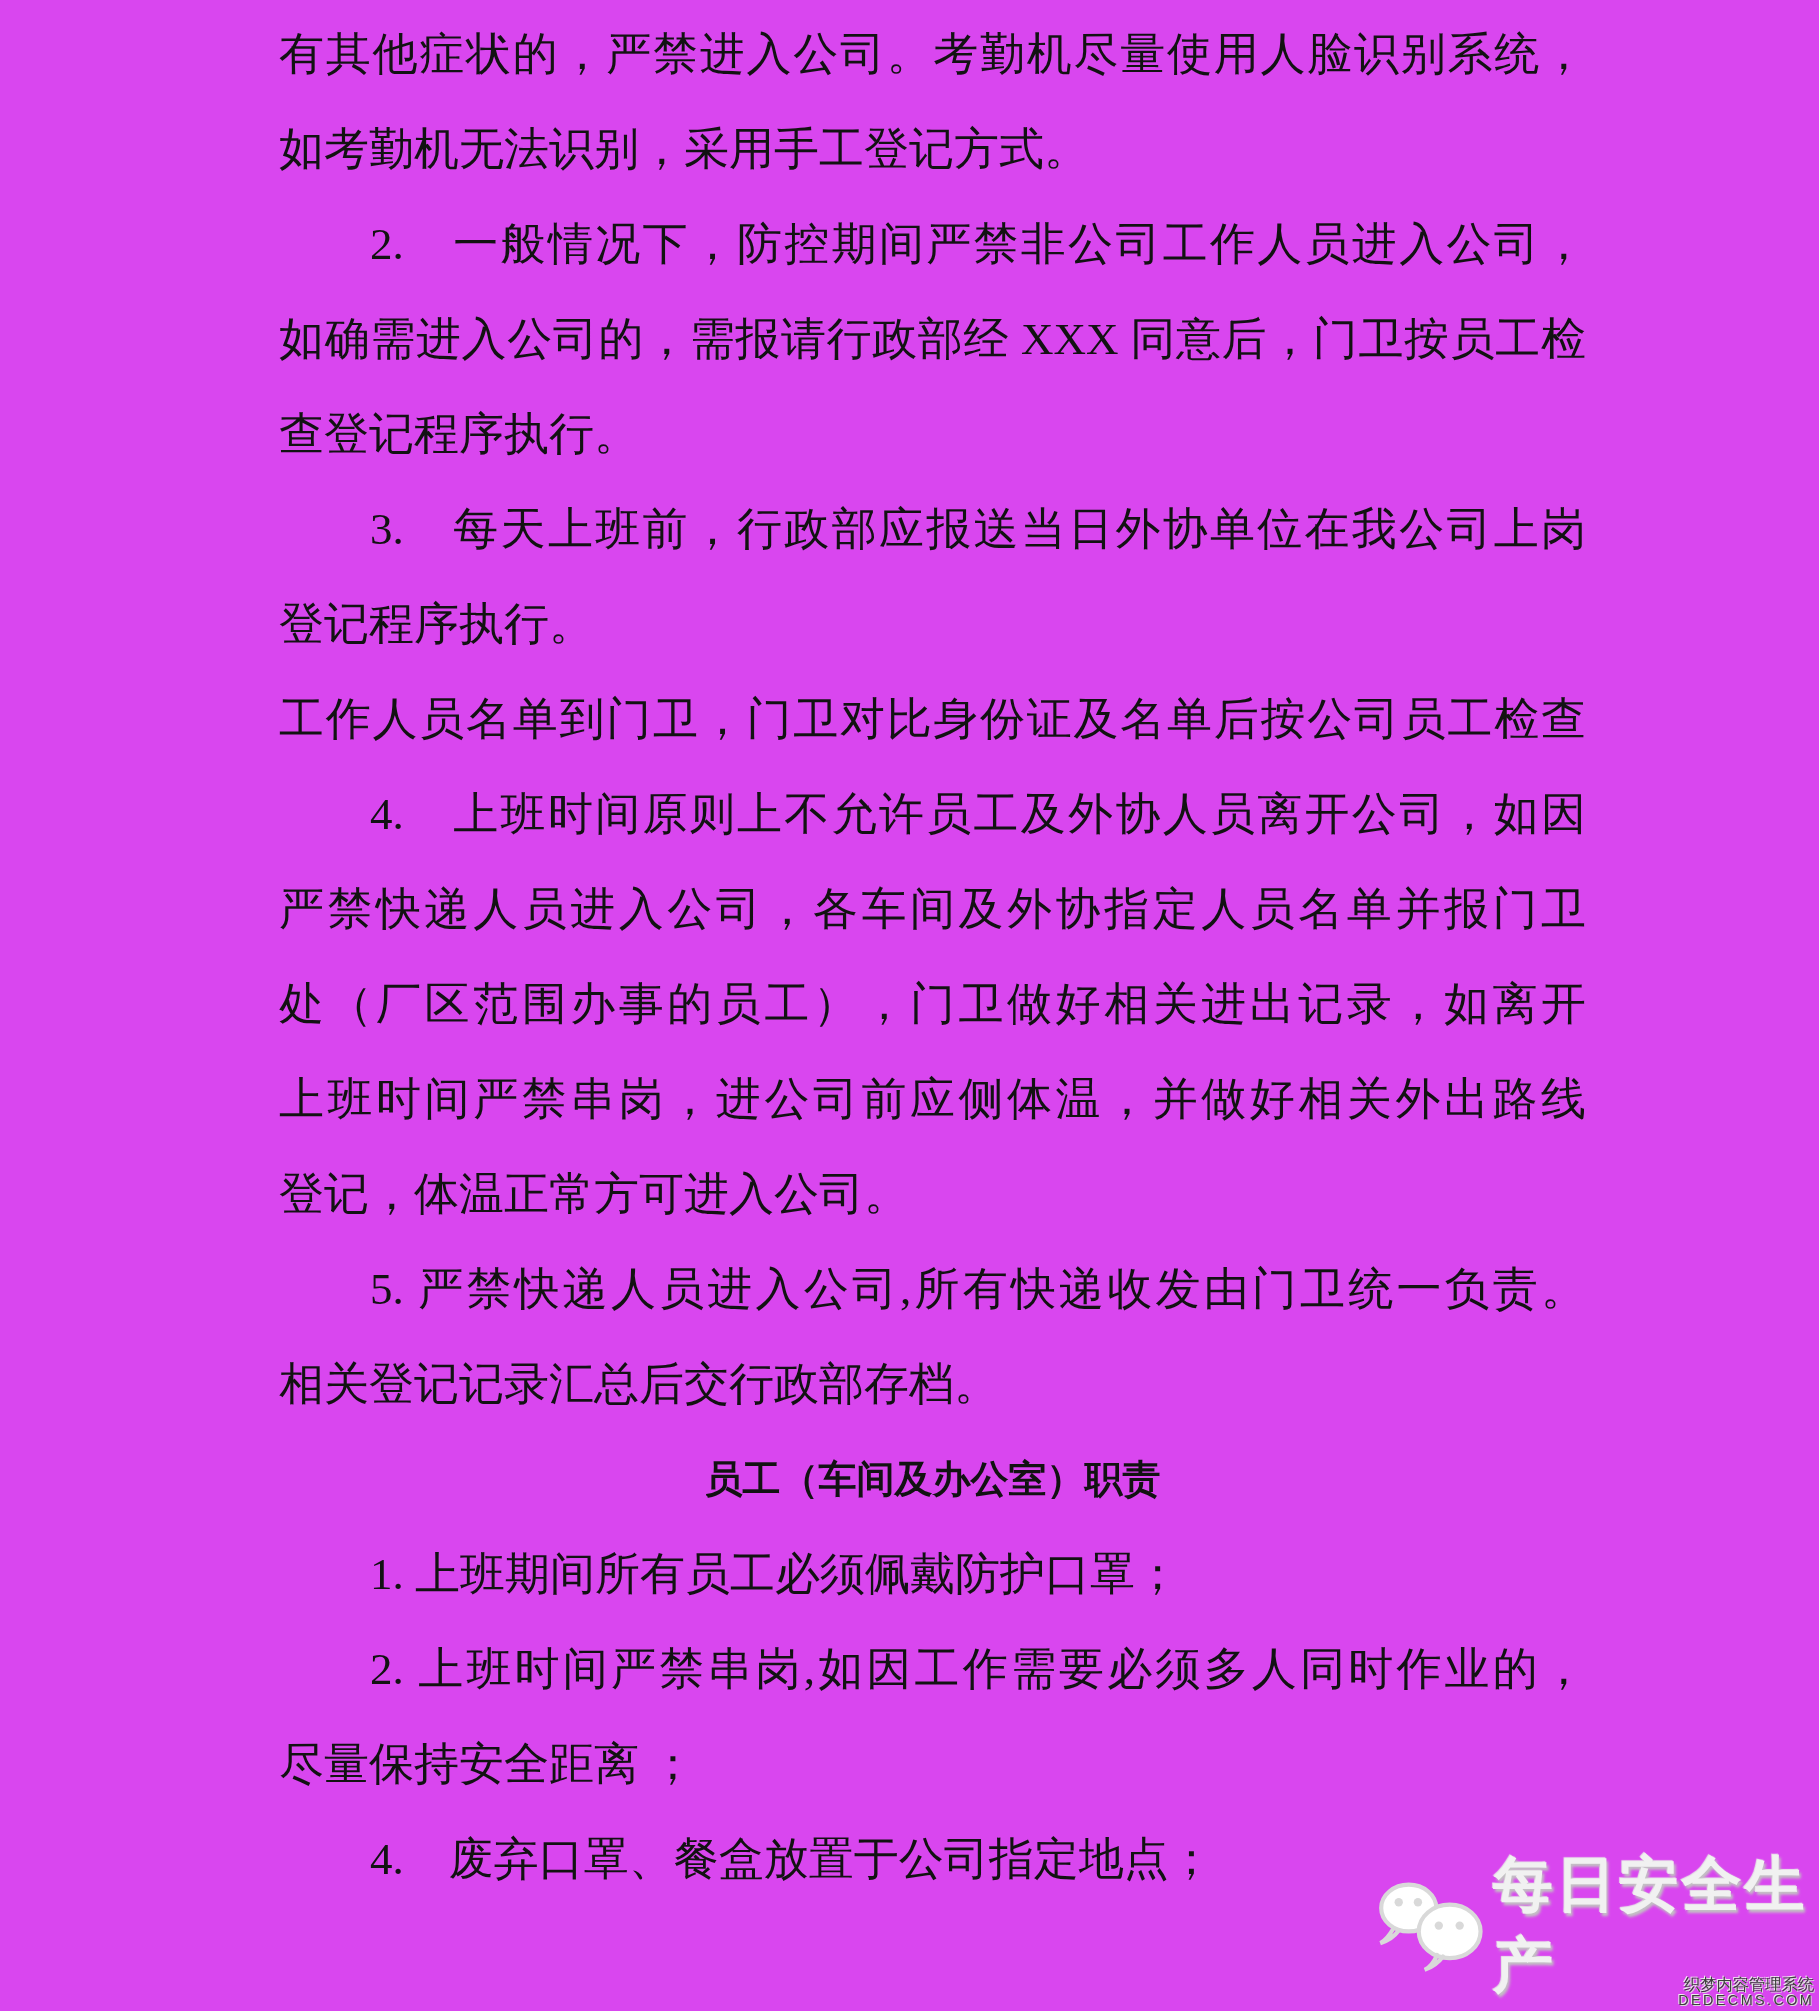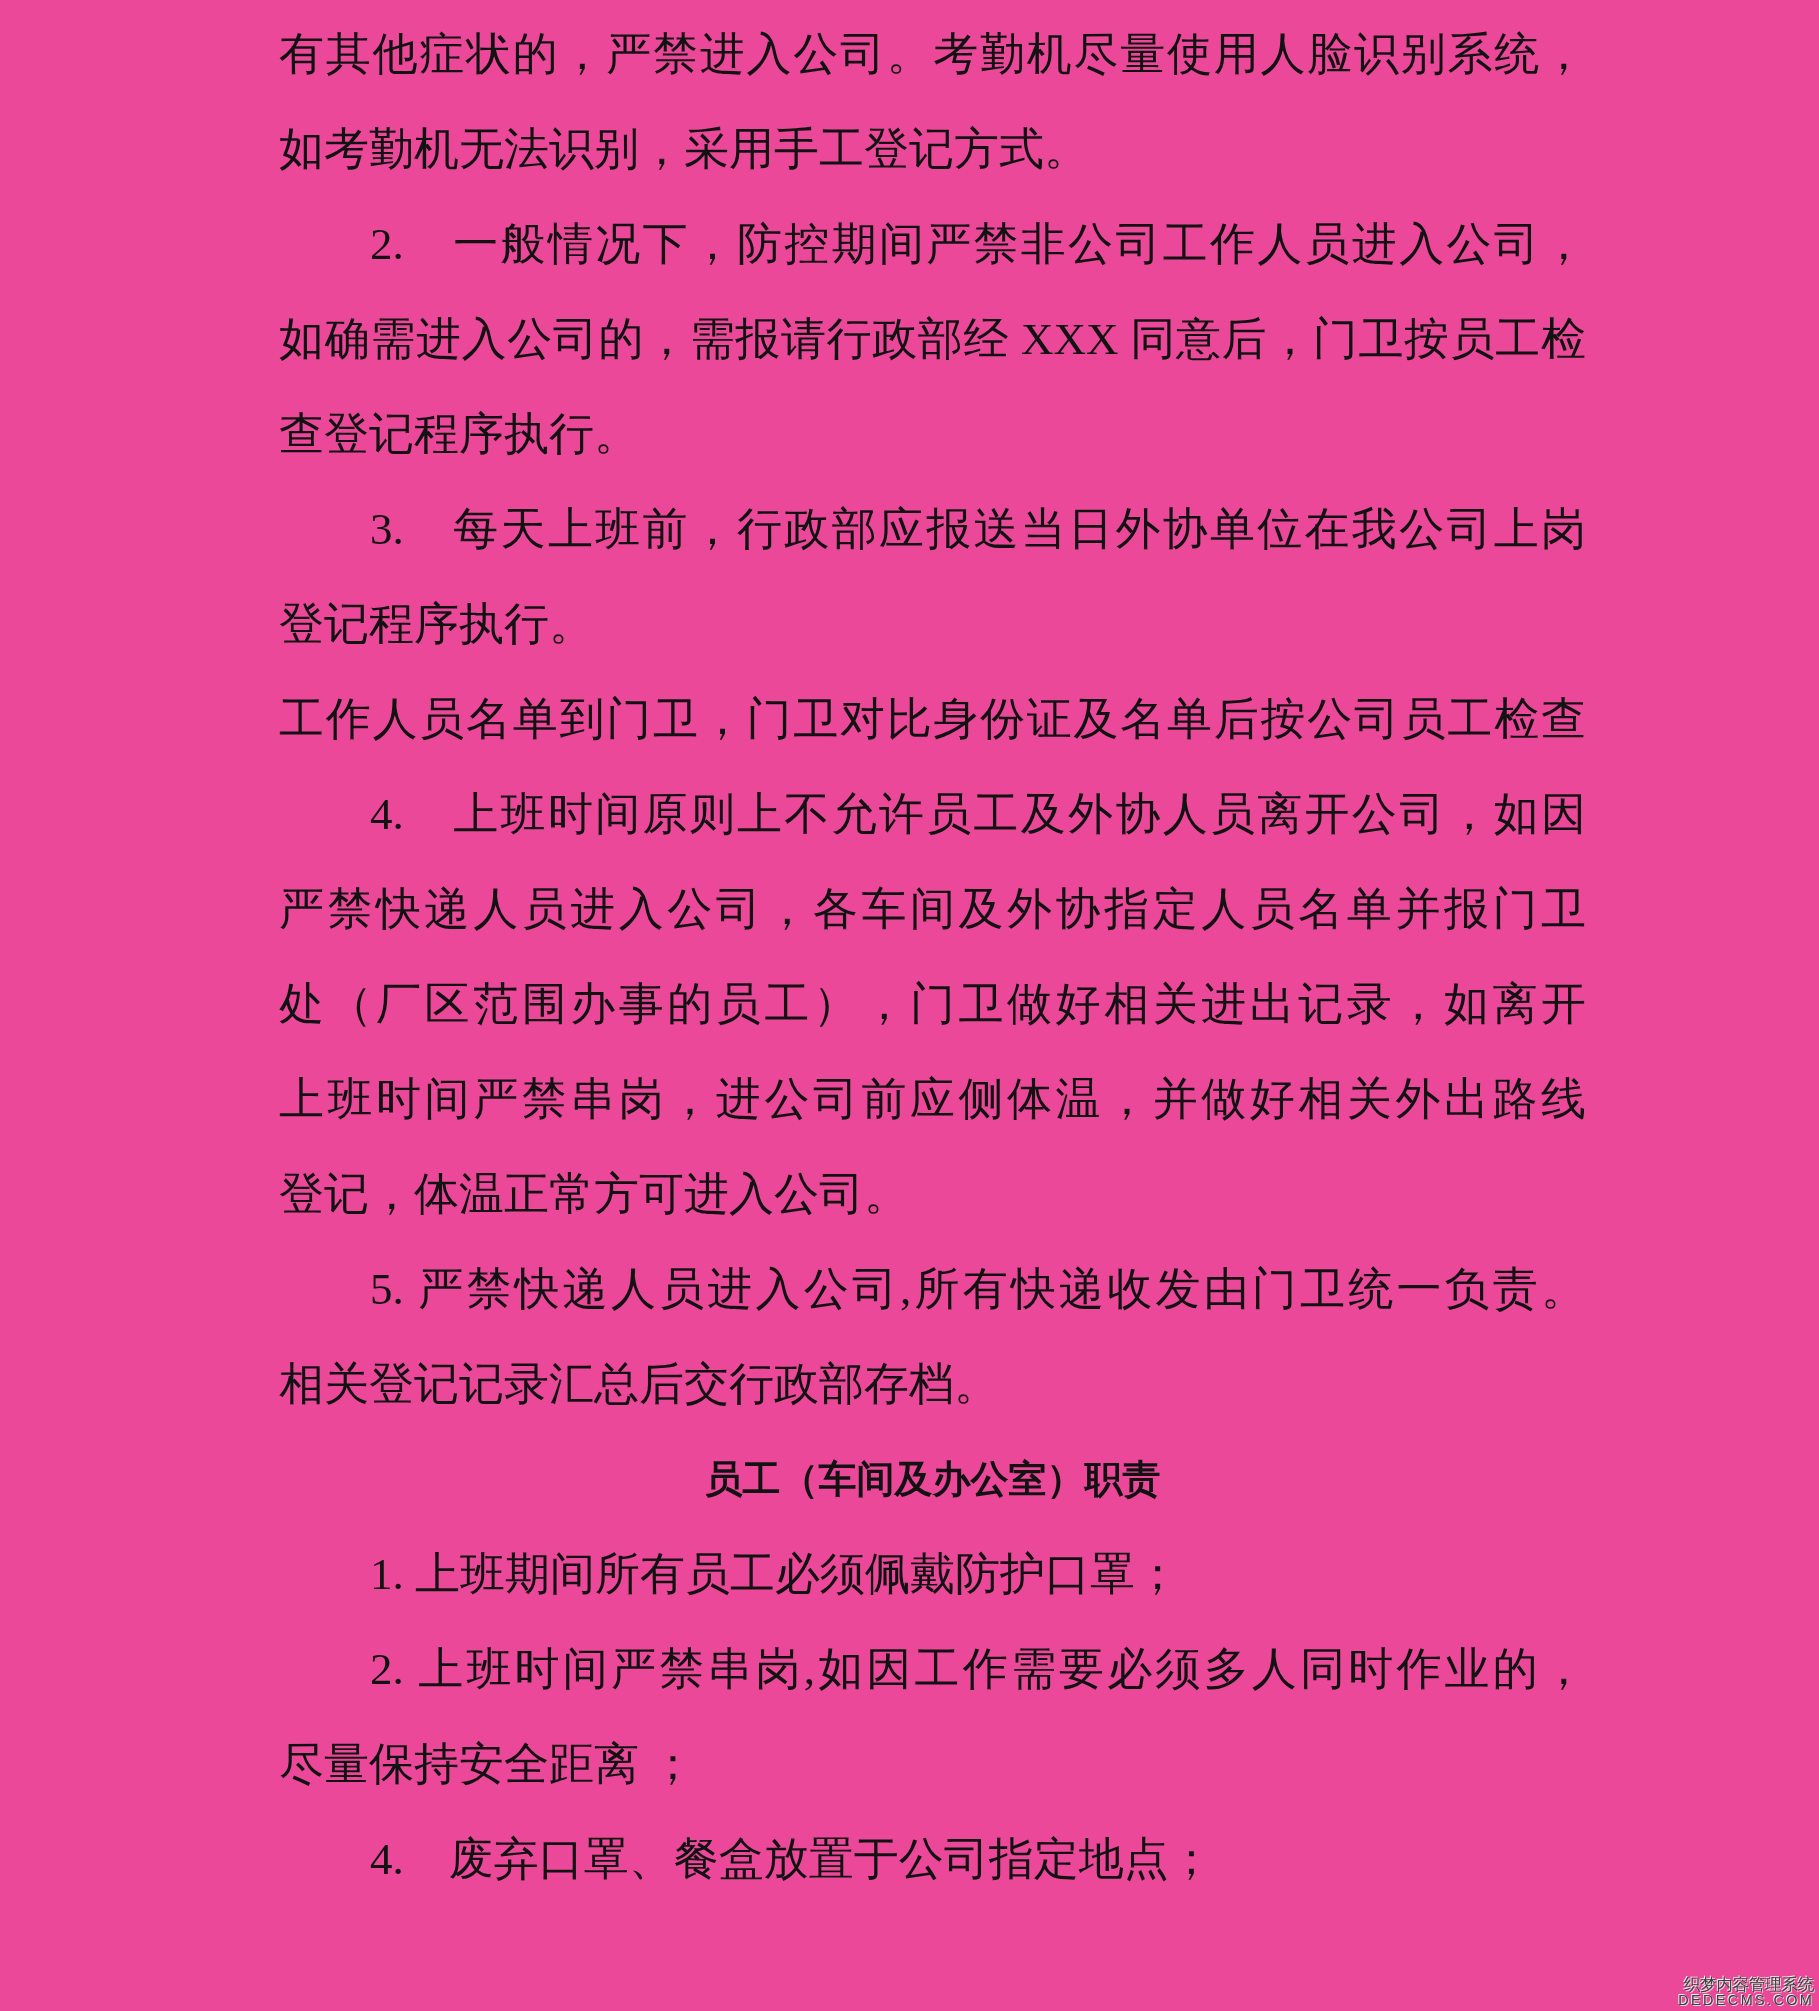--- a/index.html
+++ b/index.html
@@ -1,19 +1,19 @@
 <!DOCTYPE html>
 <html><head>
 <meta charset="utf-8">
 <style>
   html,body{margin:0;padding:0;background:#ffffff;}
   .page{
     position:relative;
     width:1820px;height:2012px;
-    background:#ec4899;
+    background:#d946ef;
     overflow:hidden;
     font-family:"Liberation Serif","DejaVu Serif",serif;
     color:#121212;
   }
   .doc{
     position:absolute;
     left:279px;top:6.7px;
     width:1307px;
   }
   .line{
@@ -81,20 +81,37 @@
     <div class="line">登记，体温正常方可进入公司。</div>
     <div class="line j ind">5. 严禁快递人员进入公司,所有快递收发由门卫统一负责。</div>
     <div class="line">相关登记记录汇总后交行政部存档。</div>
     <div class="line heading">员工（车间及办公室）职责</div>
     <div class="line ind">1. 上班期间所有员工必须佩戴防护口罩；</div>
     <div class="line j ind">2. 上班时间严禁串岗,如因工作需要必须多人同时作业的，</div>
     <div class="line">尽量保持安全距离 ；</div>
     <div class="line ind">4.　废弃口罩、餐盒放置于公司指定地点；</div>
   </div>
 
+  <div class="watermark">
+    <svg class="wm-icon" width="133" height="110" viewBox="0 0 138 115">
+      <g fill="none" stroke="#d9d9d9" stroke-width="5" stroke-linecap="round">
+        <ellipse cx="44" cy="36" rx="33" ry="28" fill="#ffffff"></ellipse>
+        <path d="M26 60 Q18 74 10 78 Q24 74 32 63"></path>
+        <ellipse cx="93" cy="64" rx="37" ry="32" fill="#ffffff"></ellipse>
+        <path d="M78 92 Q72 106 63 110 Q77 105 85 94"></path>
+      </g>
+      <g fill="#d9d9d9">
+        <circle cx="32" cy="29" r="5"></circle>
+        <circle cx="55" cy="29" r="5"></circle>
+        <circle cx="80" cy="57" r="5"></circle>
+        <circle cx="105" cy="57" r="5"></circle>
+      </g>
+    </svg>
+    <span class="wm-text">每日安全生产</span>
+  </div>
 
   <div class="cms">
     <div class="cms-cn">织梦内容管理系统</div>
     <div class="cms-en">DEDECMS.COM</div>
   </div>
 
 </div>
 
 
 </body></html>

